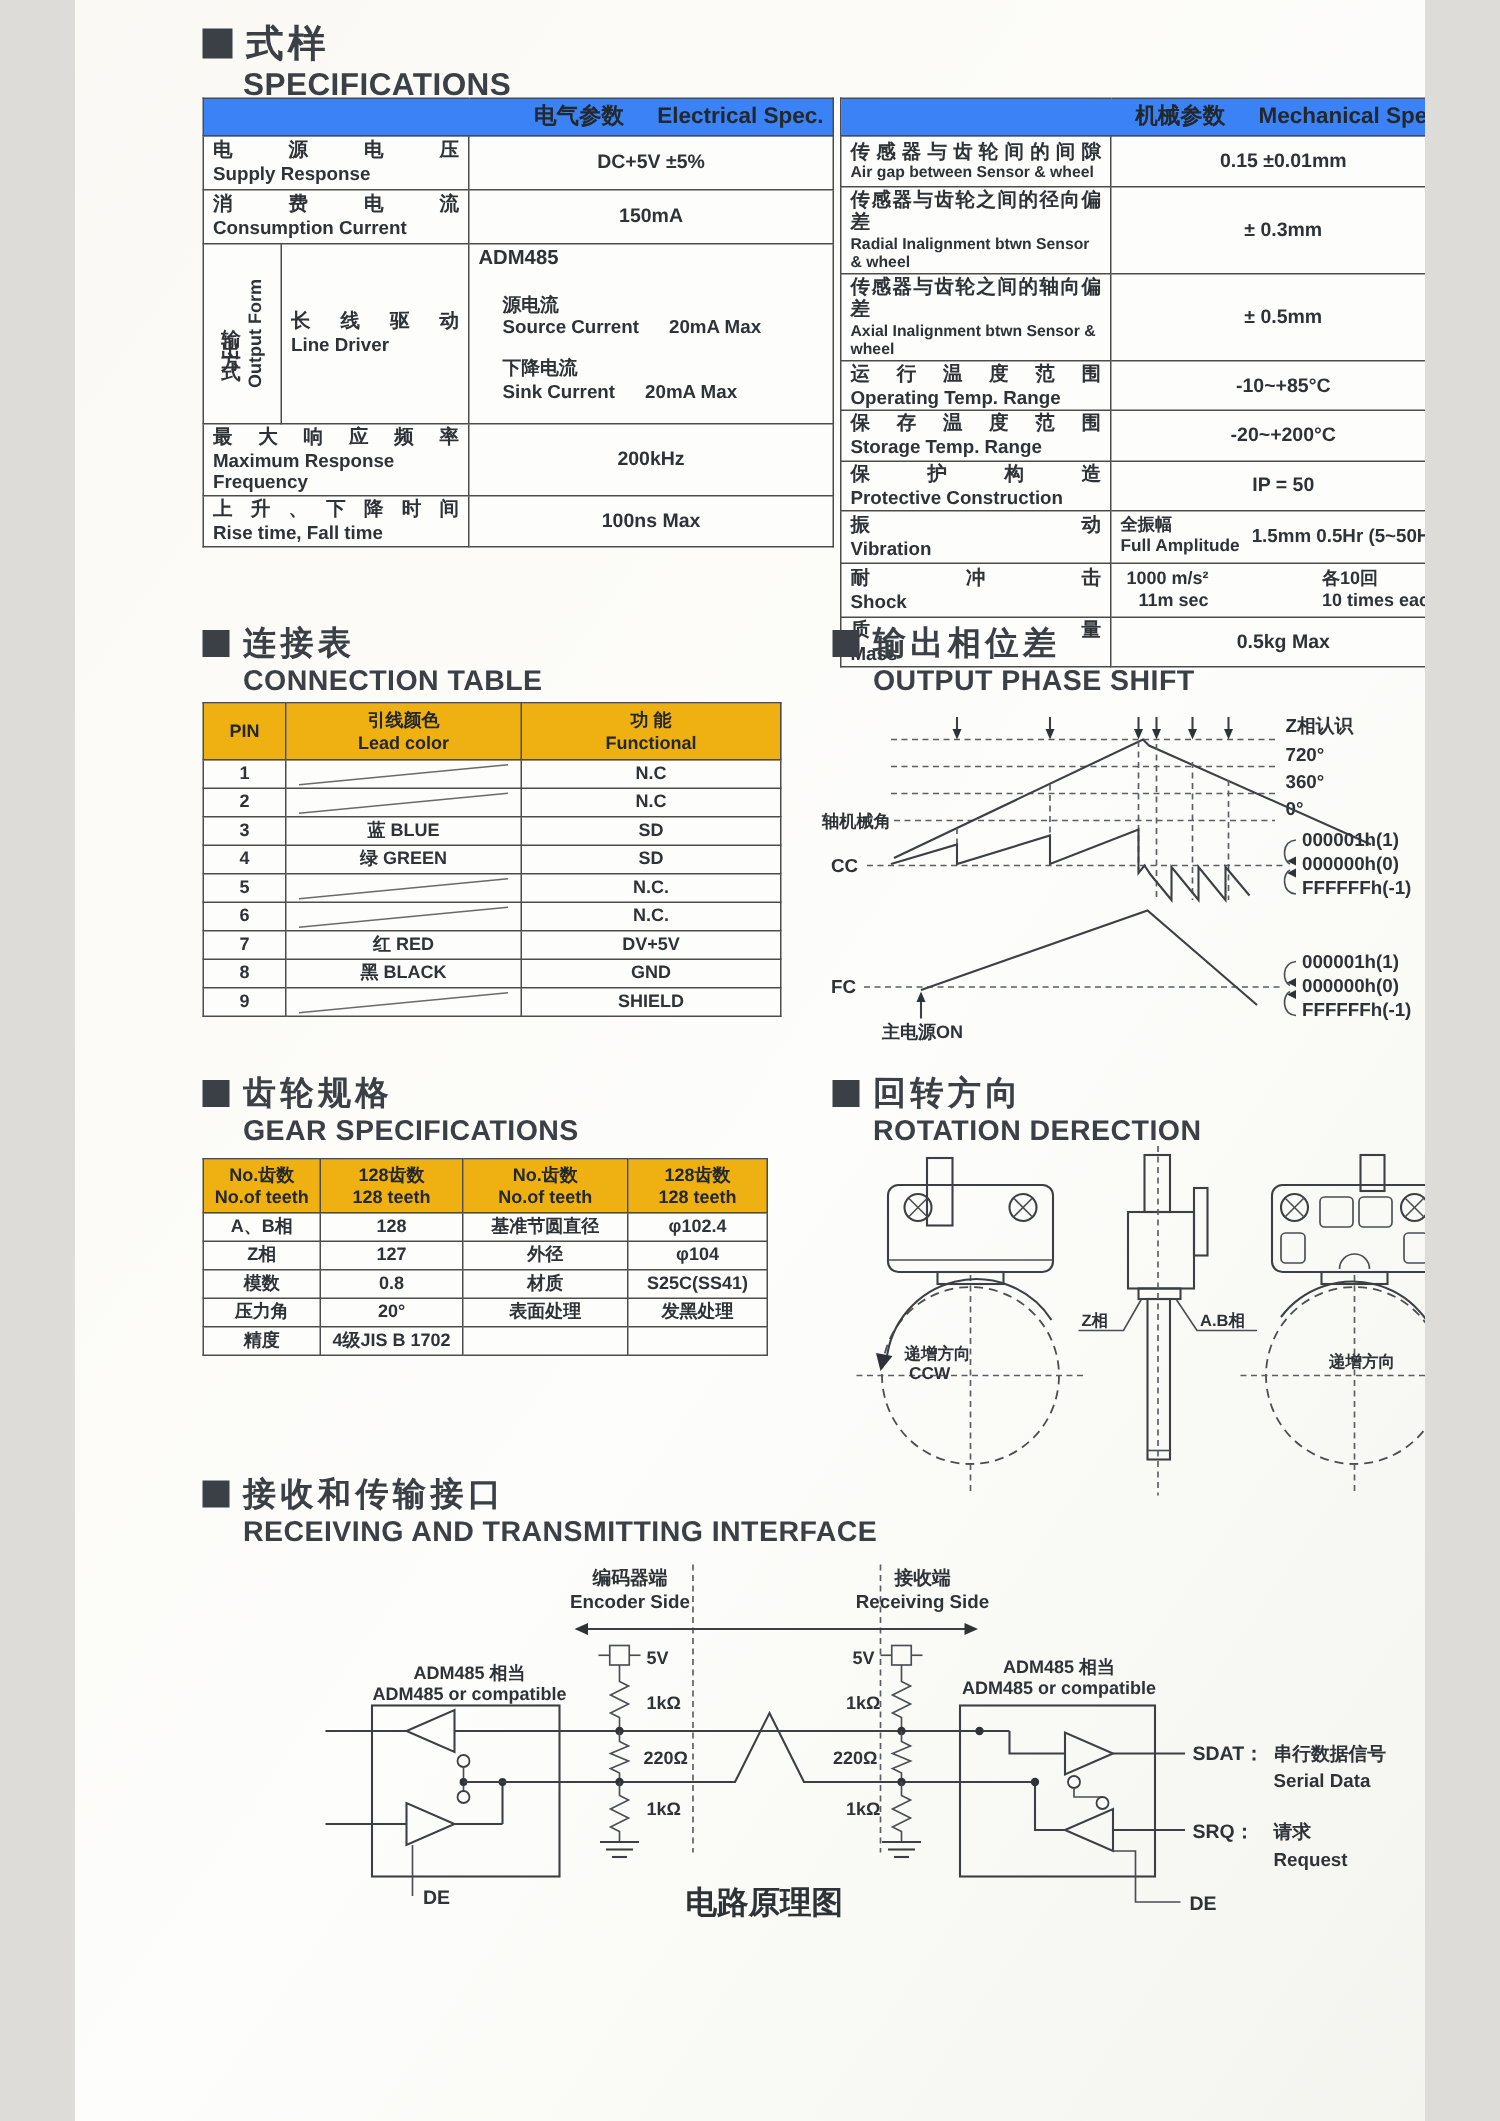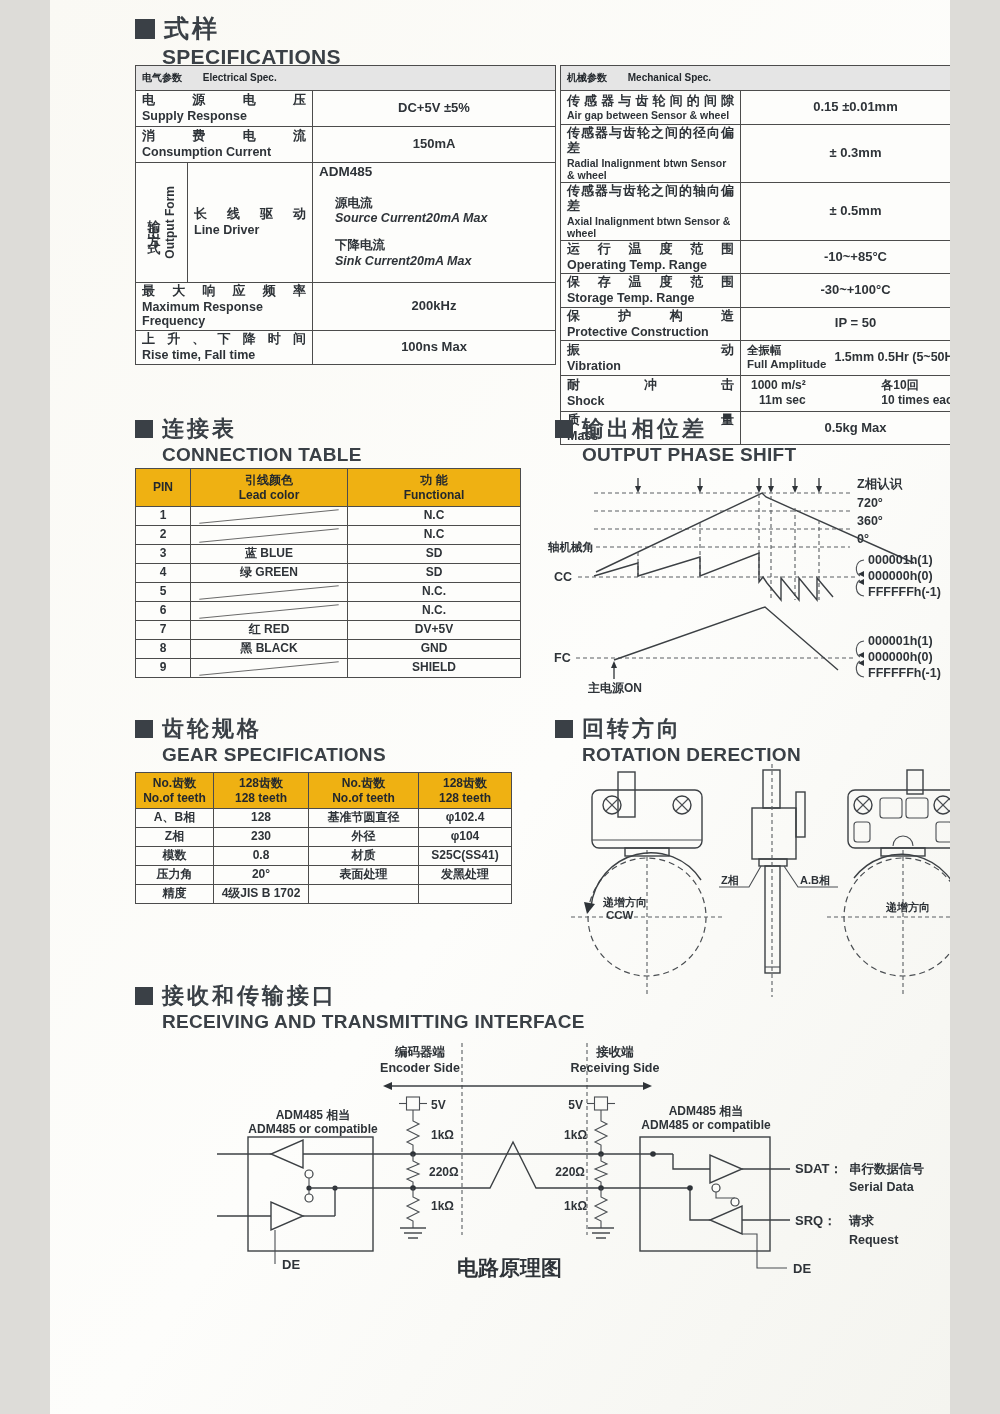--- a/index.html
+++ b/index.html
@@ -11,38 +11,38 @@
   .sec .r1{display:flex;align-items:center;gap:9px;}
   .sec .sq{width:18px;height:18px;background:#3a4046;flex:none;}
   .sec .zh{font-weight:bold;font-size:22px;letter-spacing:3px;white-space:nowrap;}
   .sec .en{font-weight:bold;font-size:19px;margin-left:27px;white-space:nowrap;letter-spacing:.3px;}
   .sec.big .sq{width:20px;height:20px}
   .sec.big .zh{font-size:25px}
   .sec.big .en{font-size:21px}
   
   table.tbl{position:absolute;border-collapse:collapse;table-layout:fixed;background:#fdfdfb;}
   table.tbl td{border:1px solid #4c4c4c;padding:1px 6px;vertical-align:middle;line-height:1.15;}
-  .band td{background:#e5e5e5;color:#23282d;font-weight:bold;font-size:10px;height:22px;padding-left:9px;}
+  .band td{background:#3b82f6;color:#23282d;font-weight:bold;font-size:15px;height:22px;padding-left:9px;text-align:right;}
   .band .be{margin-left:18px;}
   td.lbl .lz{font-size:13px;font-weight:bold;text-align:justify;text-align-last:justify;}
   td.lbl .le{font-size:12.5px;font-weight:bold;margin-top:1px;}
   td.lbl .le2{font-size:10.5px;font-weight:bold;margin-top:1px;}
   td.val{text-align:center;font-size:13px;font-weight:bold;}
   .reswrap{display:flex;align-items:center;justify-content:space-between;padding:0 2px;}
   .resmain{font-size:13.5px;}
   .resnote{font-size:11.5px;text-align:left;line-height:1.2;}
   
   td.ofside{padding:0;}
   .vwrap{display:flex;align-items:center;justify-content:center;gap:3px;height:116px;}
   .vzh{writing-mode:vertical-rl;font-size:13px;font-weight:bold;letter-spacing:7px;}
   .ven{writing-mode:vertical-rl;transform:rotate(180deg);font-size:12px;font-weight:bold;}
   td.ofval{vertical-align:top;padding-top:6px;}
   .chipname{text-align:left;font-size:13.5px;font-weight:bold;margin-bottom:16px;}
   .cur{padding-left:16px;text-align:left;font-size:12.5px;font-weight:bold;margin-bottom:13px;}
-  .cur .ce{display:flex;margin-top:1px;font-style:italic;}
+  .cur .ce{display:flex;gap:20px;margin-top:1px;}
   
   .vib{display:flex;align-items:center;gap:8px;text-align:left;font-size:11.5px;line-height:1.2;}
   .vib .vibr{font-size:12.5px;}
   .shk{display:flex;align-items:center;justify-content:space-between;text-align:left;font-size:12px;line-height:1.25;padding:0 4px;}
   .shk .ind{margin-left:8px;}
   
   table.small td{font-size:12px;font-weight:bold;text-align:center;padding:1px 4px;}
   table.small td.hd{background:#efb112;color:#23282d;line-height:1.2;}
   td.leadcell{position:relative;}
   .slash{position:absolute;left:5%;right:5%;top:52%;border-top:1.3px solid #6a6a6a;transform:rotate(-5.5deg);}
@@ -180,21 +180,21 @@
             <div class="lz">运行温度范围</div>
             <div class="le">Operating Temp. Range</div>
           </td>
       <td class="val">-10~+85°C</td>
         </tr>
     <tr style="height:31px">
       <td class="lbl">
             <div class="lz">保存温度范围</div>
             <div class="le">Storage Temp. Range</div>
           </td>
-      <td class="val">-30~+100°C</td>
+      <td class="val">-20~+200°C</td>
         </tr>
     <tr style="height:31px">
       <td class="lbl">
             <div class="lz">保护构造</div>
             <div class="le">Protective Construction</div>
           </td>
       <td class="val">IP = 50</td>
         </tr>
     <tr style="height:35px">
       <td class="lbl">
@@ -400,21 +400,21 @@
       <td class="hd"><span>128齿数</span><br><span>128 teeth</span></td>
         </tr>
     <tr style="height:19px">
           <td>A、B相</td>
           <td>128</td>
           <td>基准节圆直径</td>
           <td>φ102.4</td>
         </tr>
     <tr style="height:19px">
           <td>Z相</td>
-          <td>230</td>
+          <td>127</td>
           <td>外径</td>
           <td>φ104</td>
         </tr>
     <tr style="height:19px">
           <td>模数</td>
           <td>0.8</td>
           <td>材质</td>
           <td>S25C(SS41)</td>
         </tr>
     <tr style="height:19px">

